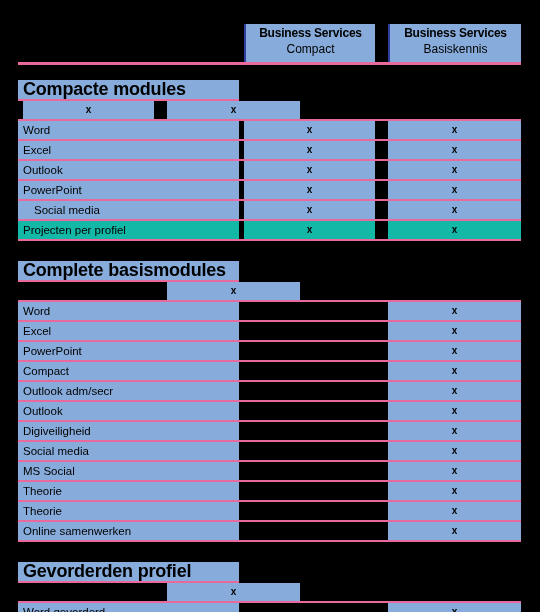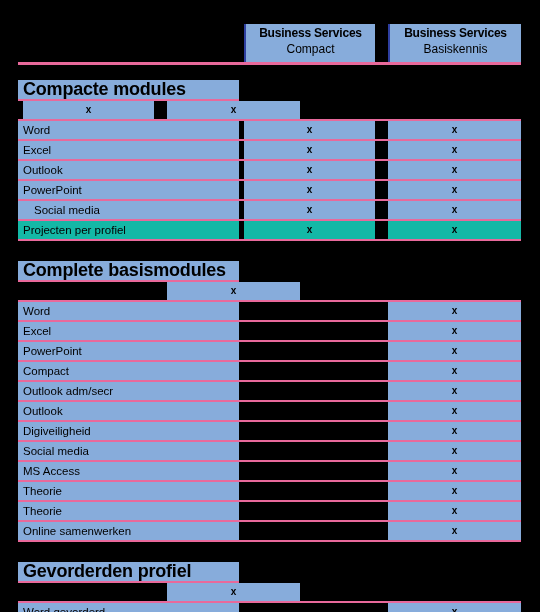--- a/index.html
+++ b/index.html
@@ -293,21 +293,21 @@
       <div class="row">
         <div class="cell fill lbl c-label">Social media</div>
         <div class="cell c-gap1"></div>
         <div class="cell  mark c-compact"></div>
         <div class="cell c-gap2"></div>
         <div class="cell c-gap3"></div>
         <div class="cell fill mark c-plus">x</div>
       </div>
       <div class="pinkline"></div>
       <div class="row">
-        <div class="cell fill lbl c-label">MS Access</div>
+        <div class="cell fill lbl c-label">MS Social</div>
         <div class="cell c-gap1"></div>
         <div class="cell  mark c-compact"></div>
         <div class="cell c-gap2"></div>
         <div class="cell c-gap3"></div>
         <div class="cell fill mark c-plus">x</div>
       </div>
       <div class="pinkline"></div>
       <div class="row">
         <div class="cell fill lbl c-label">Theorie</div>
         <div class="cell c-gap1"></div>

